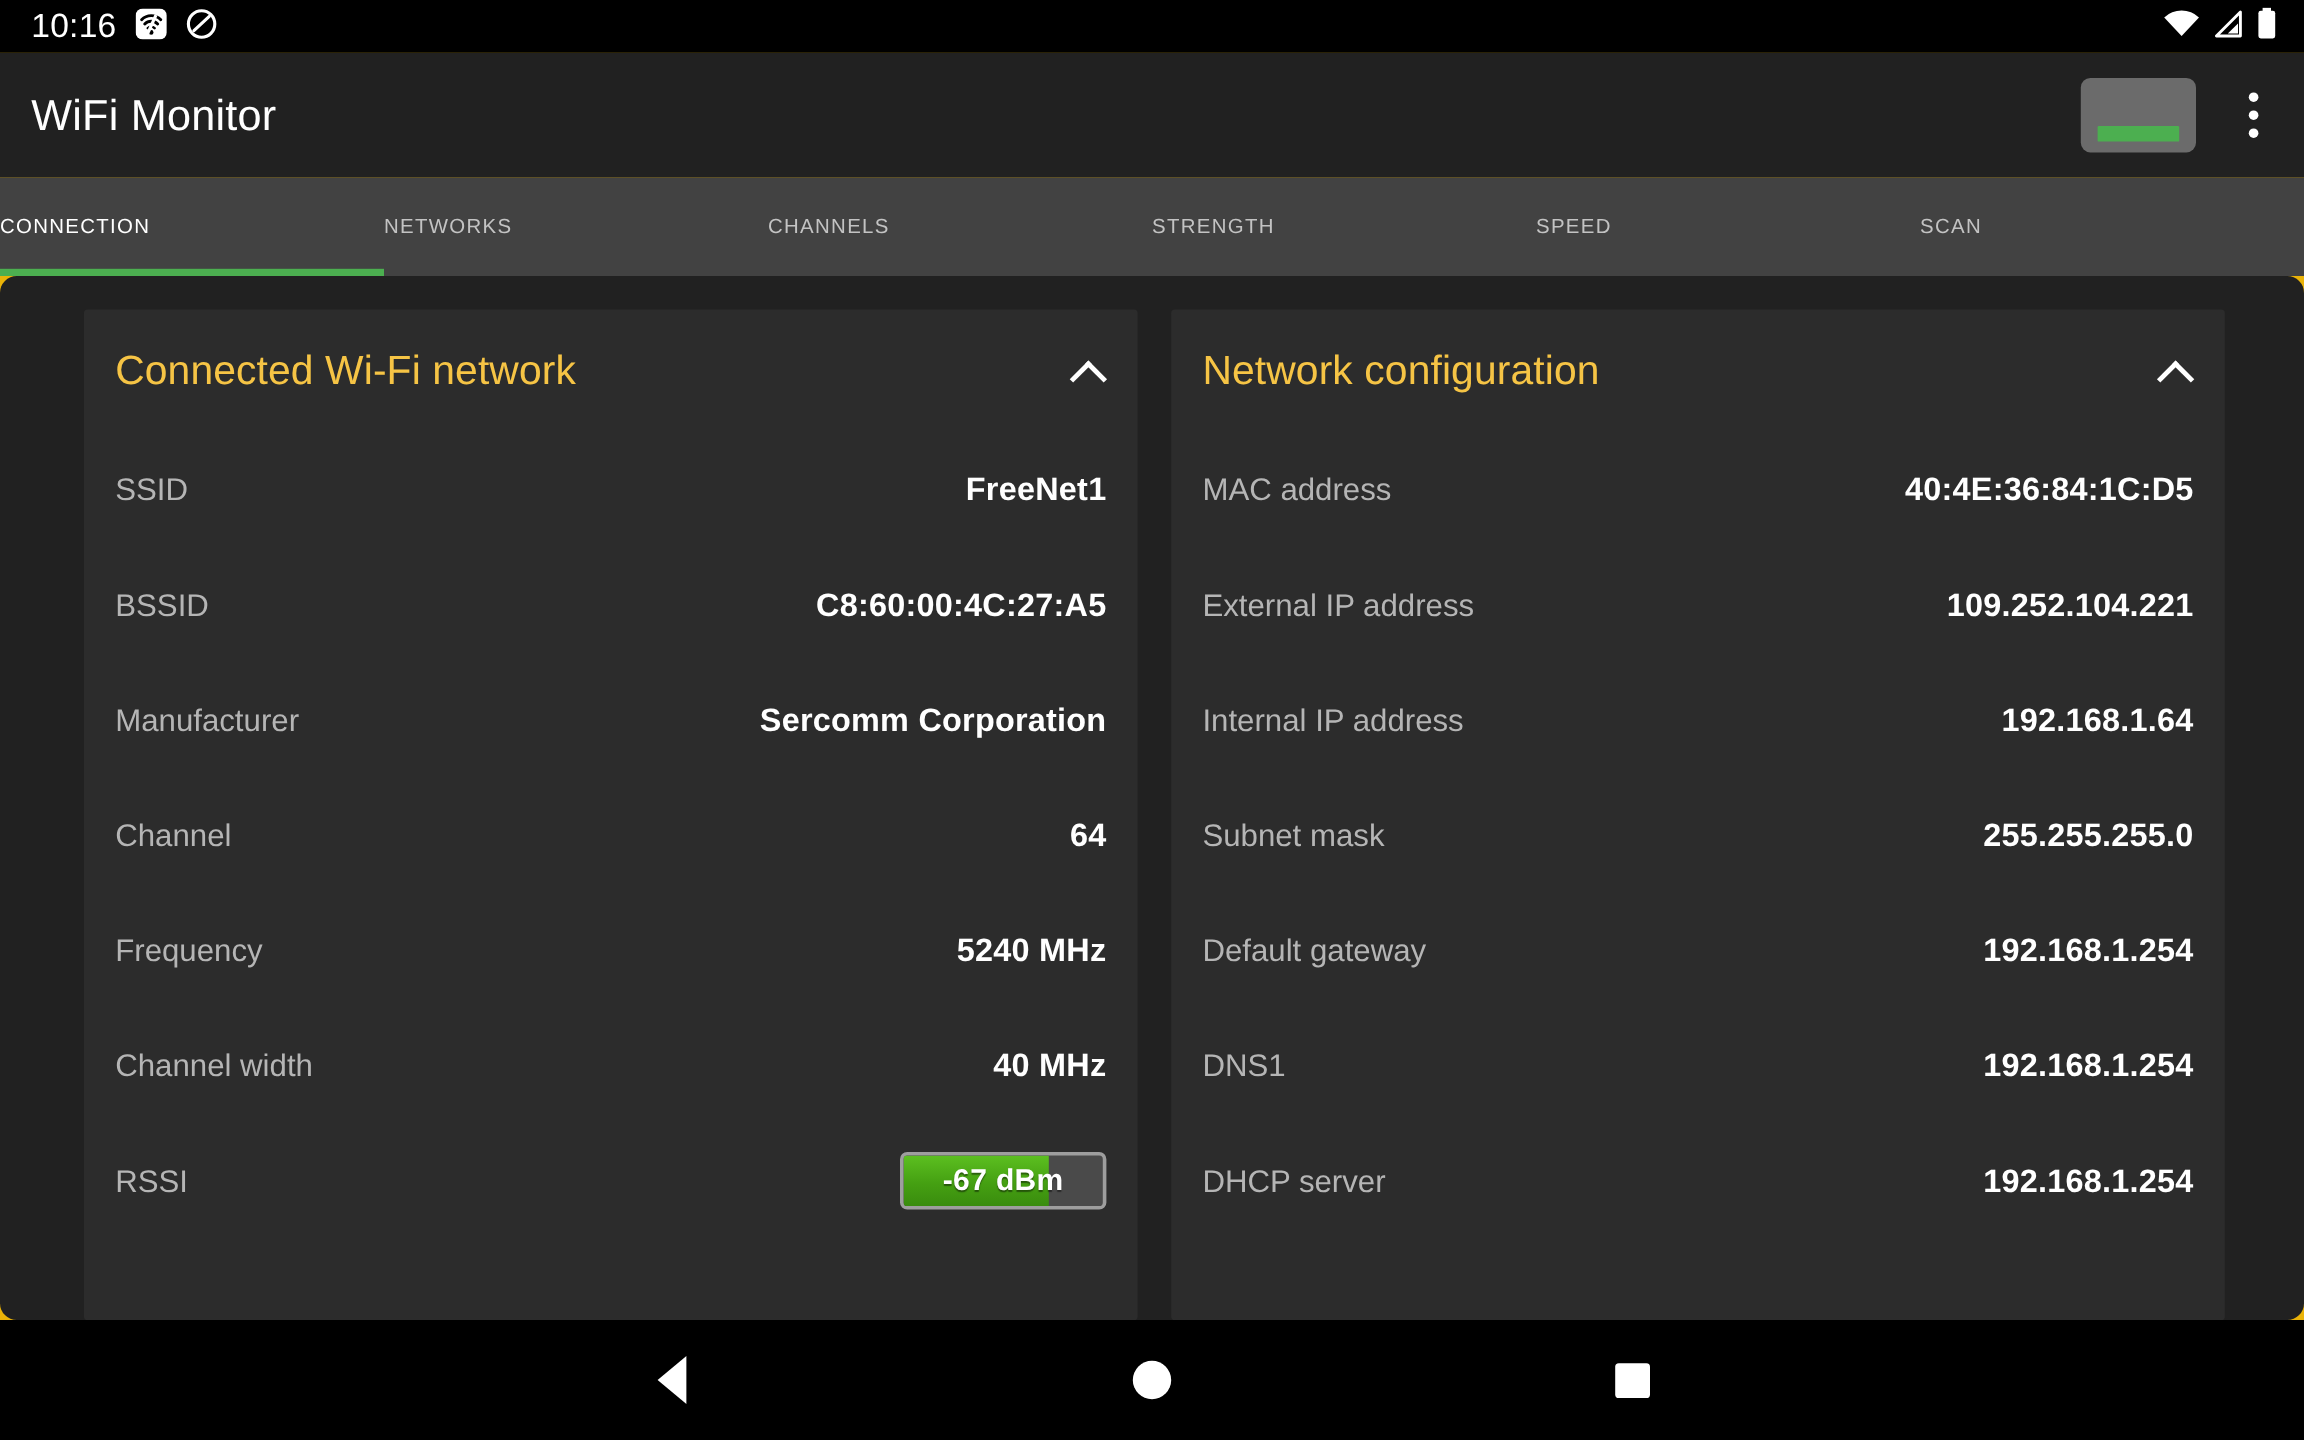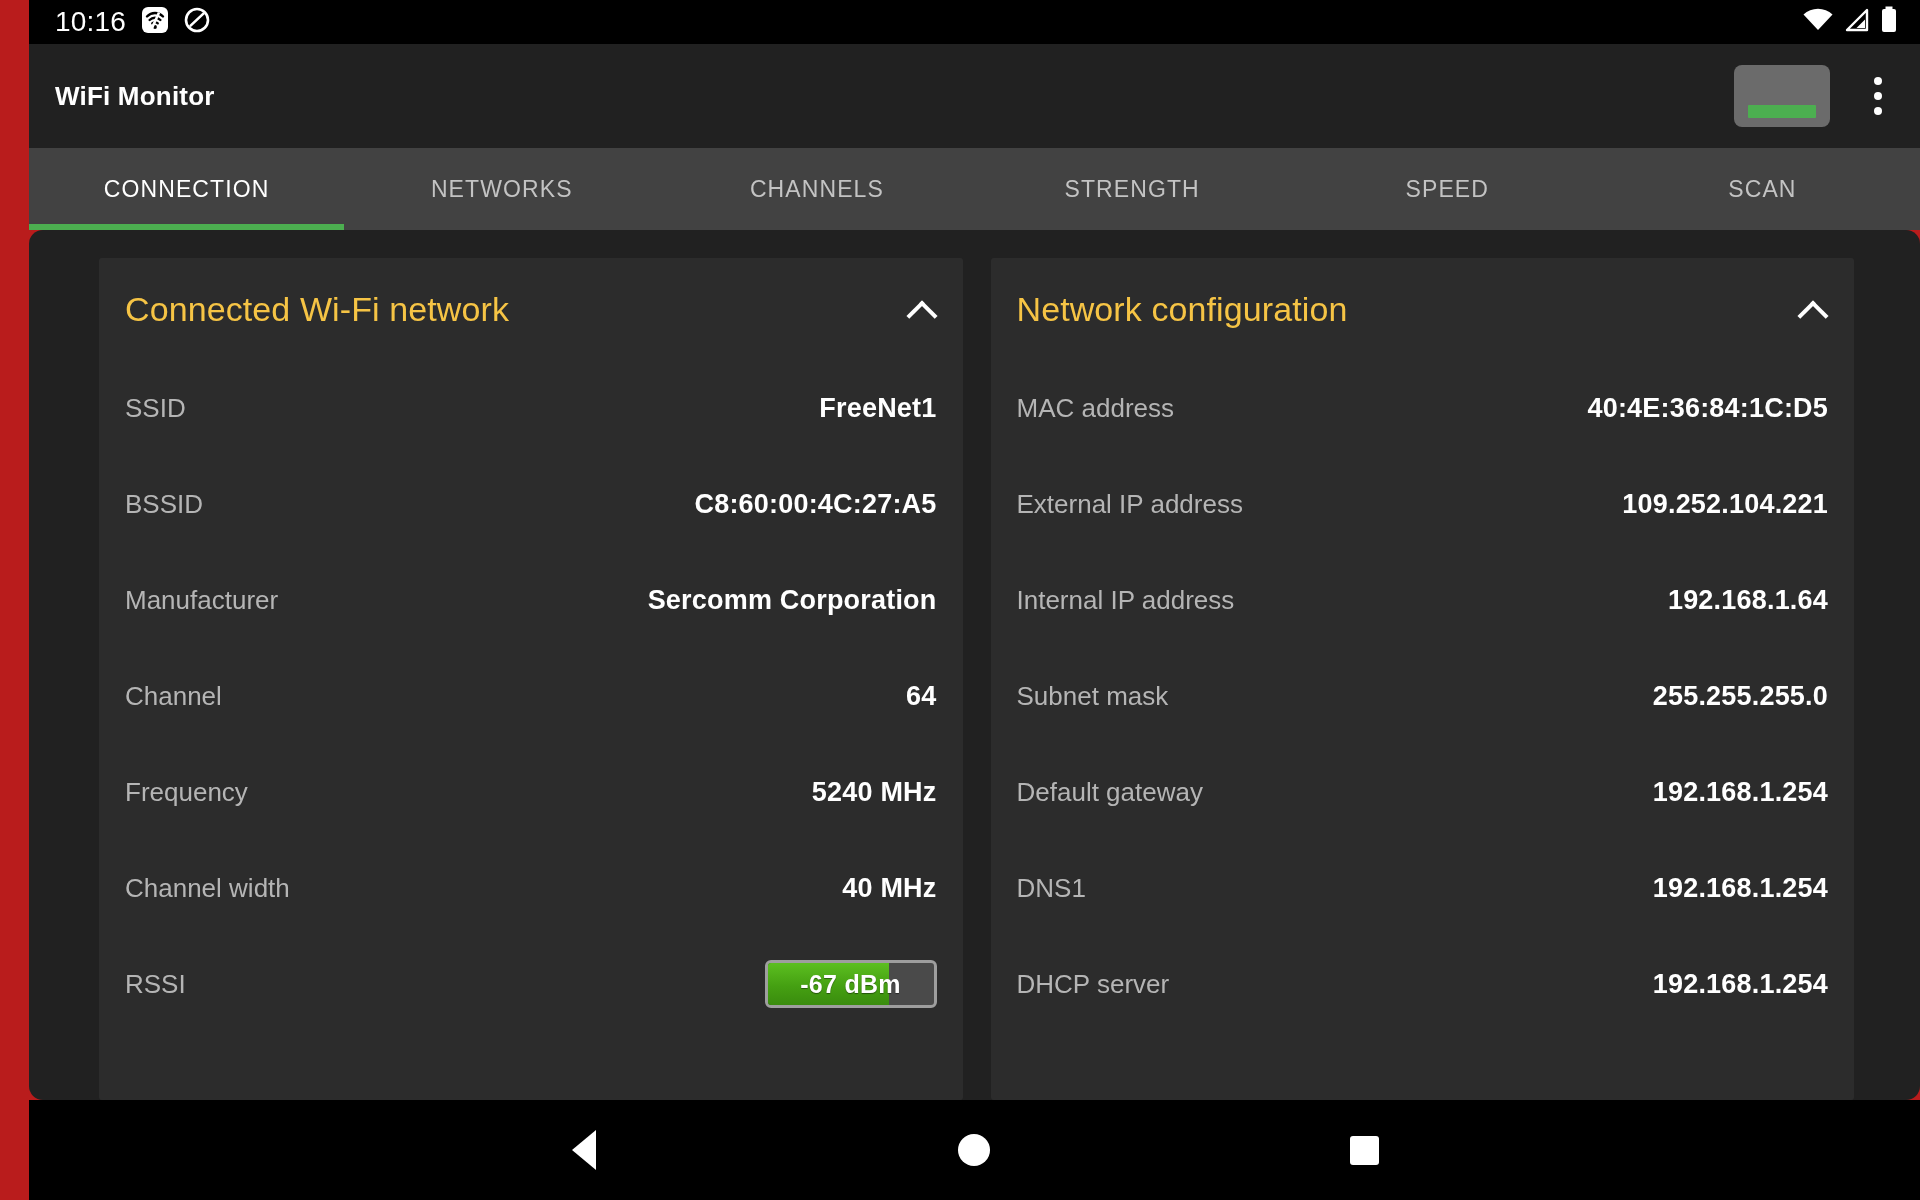--- a/index.html
+++ b/index.html
@@ -9,24 +9,23 @@
     height: 1200px;
     background: #000;
     font-family: "Liberation Sans", sans-serif;
     overflow: hidden;
   }
 
   .screen {
     position: relative;
     width: 1920px;
     height: 1200px;
-    background: #b91c1c;
+    background: #eab308;
     display: flex;
     flex-direction: column;
-    padding-left: 29px;
   }
 
   
   .status-bar {
     height: 44px;
     background: #000000;
     display: flex;
     align-items: center;
     padding: 0 22px 0 26px;
     flex: none;
@@ -51,22 +50,22 @@
   .app-bar {
     height: 104px;
     background: #212121;
     display: flex;
     align-items: center;
     padding: 0 20px 0 26px;
     flex: none;
   }
   .app-title {
     color: #ffffff;
-    font-size: 26px;
-    font-weight: 700;
+    font-size: 36px;
+    font-weight: 400;
     letter-spacing: 0.2px;
   }
   .app-bar-right {
     margin-left: auto;
     display: flex;
     align-items: center;
     gap: 26px;
   }
   .level-button {
     width: 96px;
@@ -108,25 +107,25 @@
     height: 82px;
     background: #424242;
     display: flex;
     flex: none;
     position: relative;
   }
   .tab {
     flex: 1 1 0;
     display: flex;
     align-items: center;
-    justify-content: center;
+    justify-content: flex-start;
     position: relative;
     cursor: pointer;
     color: #c3c3c3;
-    font-size: 23px;
+    font-size: 17px;
     font-weight: 500;
     letter-spacing: 1.1px;
     text-transform: uppercase;
     user-select: none;
   }
   .tab.active { color: #ffffff; }
   .tab.active::after {
     content: "";
     position: absolute;
     left: 0; right: 0; bottom: 0;

